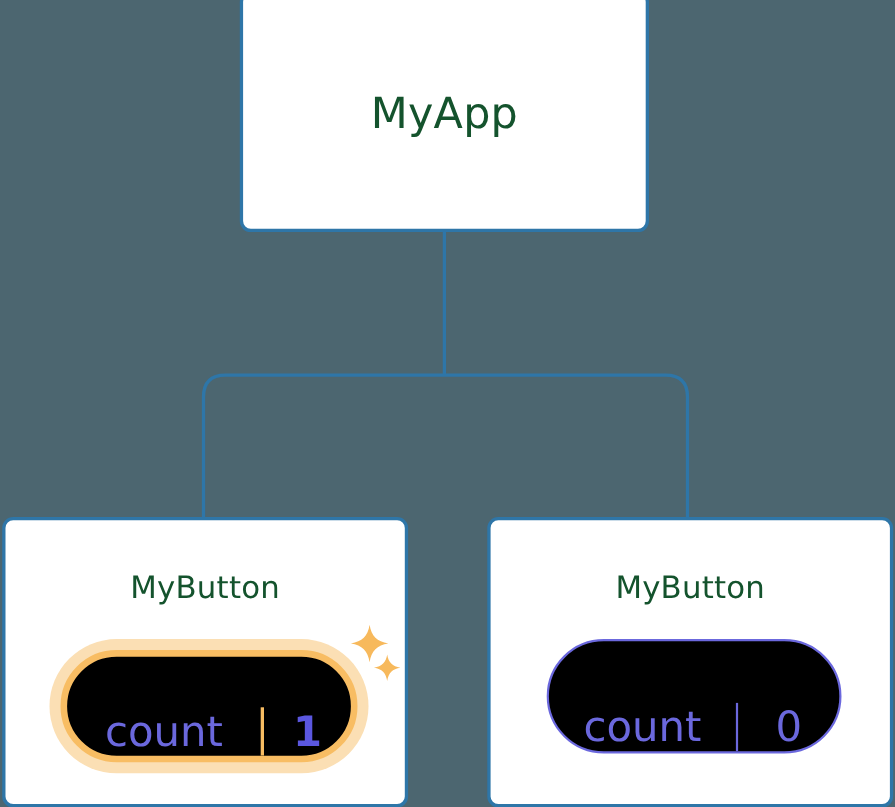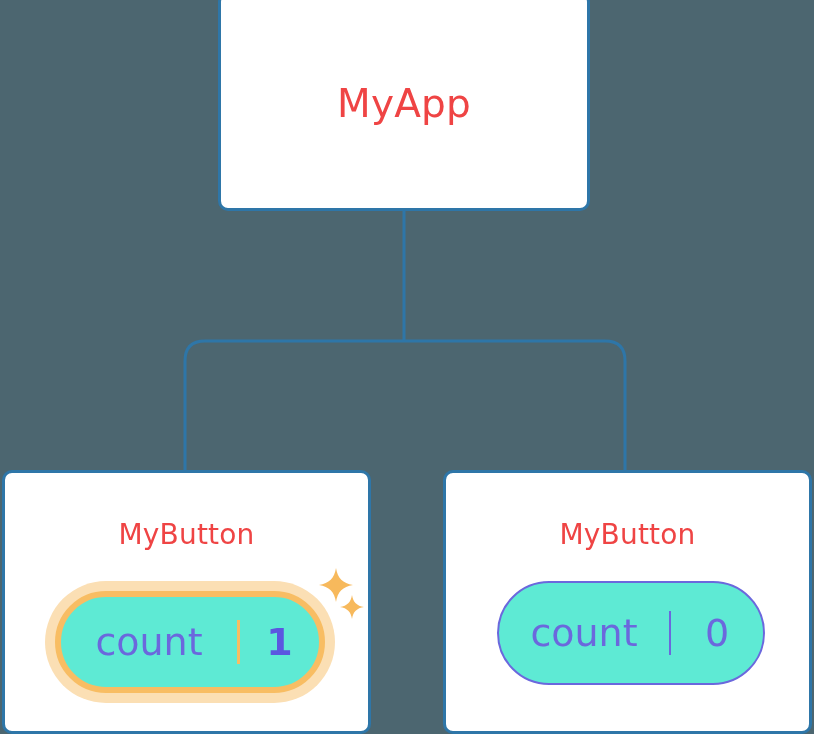--- a/index.html
+++ b/index.html
@@ -61,21 +61,21 @@
     left: 443px;
     top: 470px;
     width: 369px;
   }
 
   .node-title {
     position: absolute;
     left: 0;
     width: 100%;
     text-align: center;
-    color: #ef4444;
+    color: #14532d;
     font-weight: 400;
     letter-spacing: 0.2px;
     white-space: nowrap;
   }
 
   .node-root .node-title {
     top: 86px;
     font-size: 39px;
   }
 
@@ -86,22 +86,22 @@
 
   
   .pill-wrap {
     position: absolute;
     top: 108px;
   }
 
   .pill {
     position: relative;
     display: flex;
-    align-items: center;
-    background: #5eead4;
+    align-items: flex-end;
+    background: #000000;
     box-sizing: border-box;
     border-radius: 999px;
     overflow: hidden;
   }
 
   .pill-cell {
     display: flex;
     align-items: center;
     justify-content: center;
     box-sizing: border-box;

